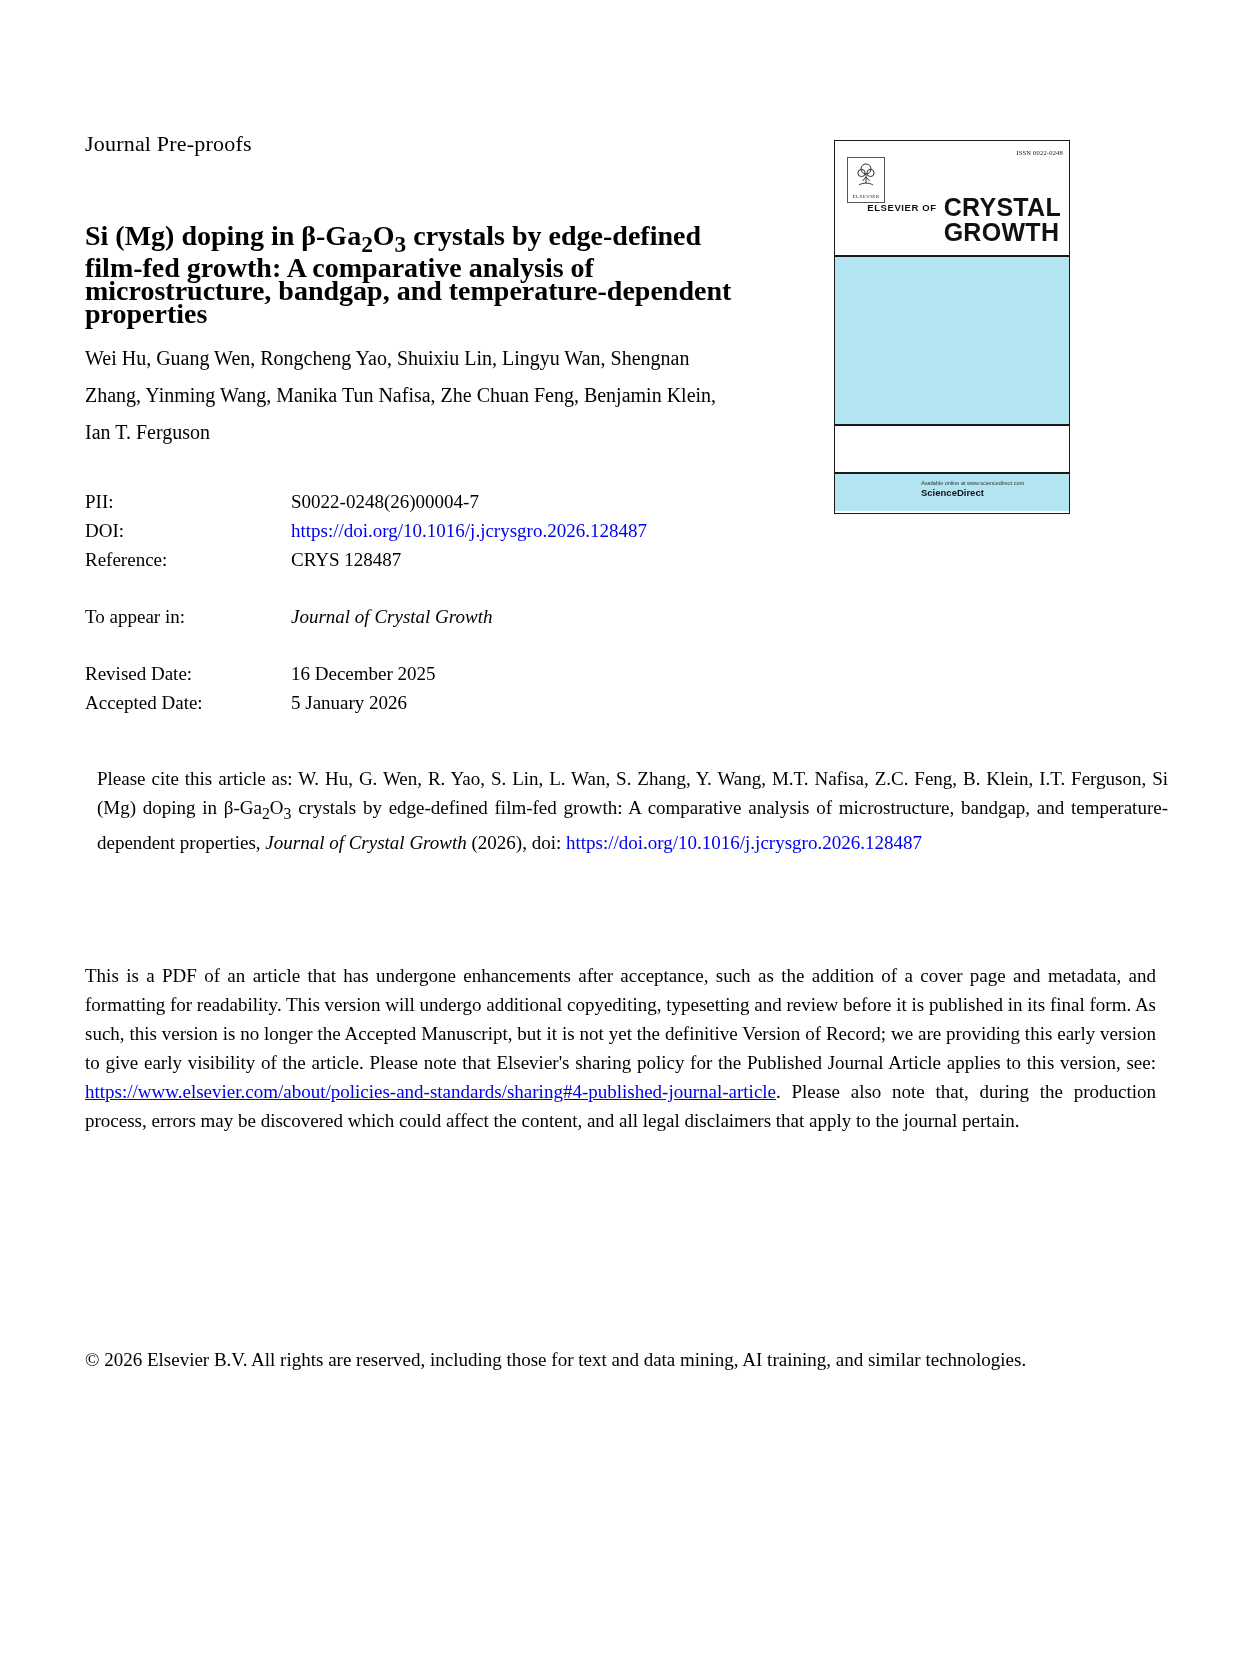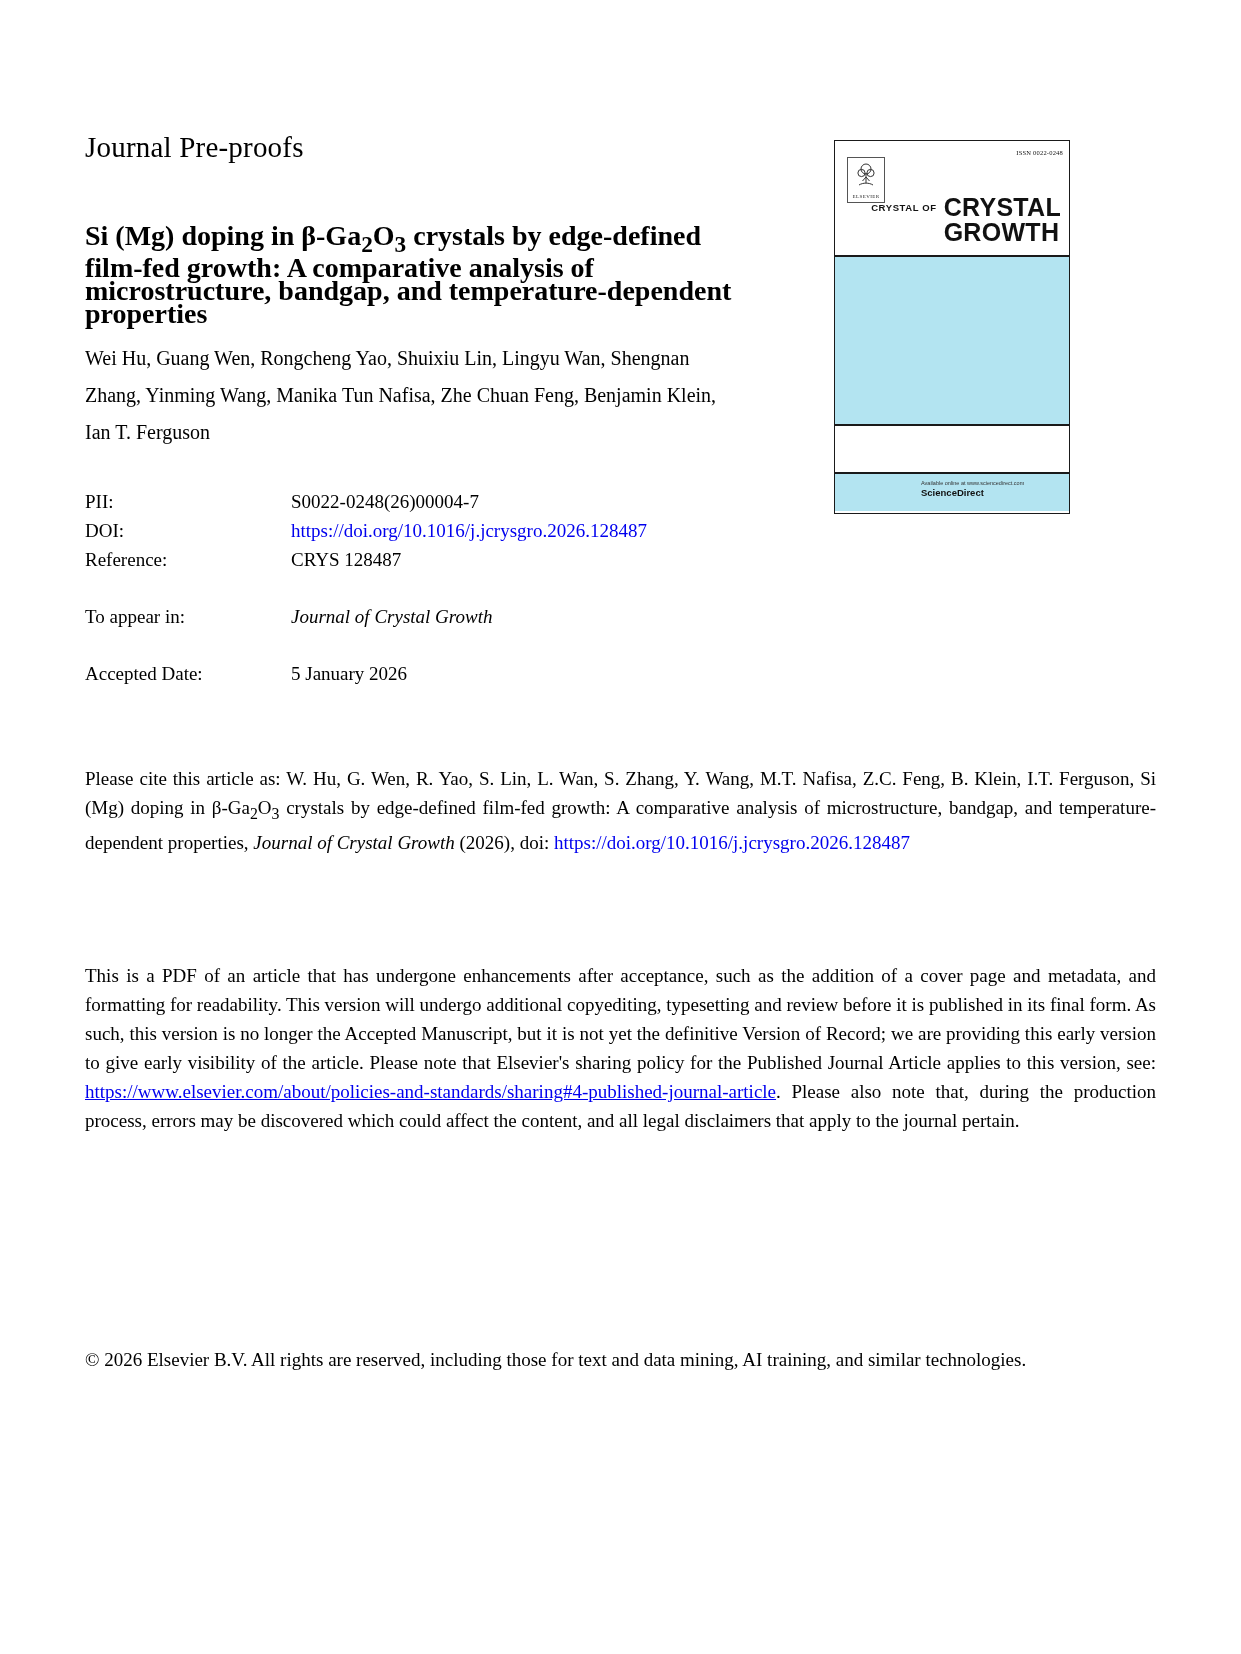--- a/index.html
+++ b/index.html
@@ -1,35 +1,35 @@
 <!DOCTYPE html>
 <html><head>
 <meta charset="utf-8">
 <style>
   html,body{margin:0;padding:0;background:#ffffff;}
   body{width:1241px;height:1654px;position:relative;font-family:"Liberation Serif",serif;color:#000;}
   .abs{position:absolute;}
 
-  .page-heading{left:85px;top:131px;font-size:29px;font-weight:400;letter-spacing:0.2px;}
+  .page-heading{left:85px;top:131px;font-size:22px;font-weight:400;letter-spacing:0.2px;}
 
   .article-title{left:85px;top:224px;width:665px;font-size:28px;line-height:23px;font-weight:bold;}
   .authors{left:85px;top:340px;width:648px;font-size:20px;line-height:37px;}
 
   .meta{left:85px;top:487px;font-size:19px;}
   .meta-row{display:flex;line-height:29px;}
   .meta-label{width:206px;flex:0 0 206px;}
   .meta-gap{height:28px;}
   .italic{font-style:italic;}
 
   a.link{color:#0100ee;cursor:pointer;}
   a.plain{text-decoration:none;}
   a.underline{text-decoration:underline;}
 
   .para{left:85px;width:1071px;font-size:19px;line-height:29px;text-align:justify;}
-  .cite-para{top:764px;}
+  .cite-para{top:764px;margin-left:12px;}
   .disclaimer-para{top:961px;}
   .copyright-para{top:1345px;text-align:left;}
 
   
   .cover{left:834px;top:140px;width:236px;height:374px;border:1px solid #1a1a1a;background:#fff;box-sizing:border-box;}
   .cover-header{position:relative;height:114px;border-bottom:2px solid #1a1a1a;background:#fff;}
   .elsevier-box{position:absolute;left:12px;top:16px;width:38px;height:46px;border:1px solid #555;
     display:flex;flex-direction:column;align-items:center;justify-content:flex-end;padding-bottom:2px;box-sizing:border-box;}
   .elsevier-label{font-size:5px;letter-spacing:0.4px;line-height:6px;color:#222;}
   .cover-issn{position:absolute;top:8px;right:6px;font-size:6.5px;letter-spacing:0.2px;color:#111;}
@@ -59,21 +59,21 @@
             <circle cx="15.5" cy="11" r="3.6"></circle>
             <path d="M11 11 L11 21 M11 15 L7.5 19 M11 15 L14.5 19"></path>
             <path d="M4 23 C8 20.5 14 20.5 18 23"></path>
           </g>
         </svg>
       </span>
       <span class="elsevier-label">ELSEVIER</span>
     </div>
     <div class="cover-issn">ISSN 0022-0248</div>
     <div class="journal-line">
-      <span class="journal-of">CRYSTAL OF</span>
+      <span class="journal-of">ELSEVIER OF</span>
       <span class="journal-name"><span>CRYSTAL</span><br><span>GROWTH</span></span>
     </div>
   </div>
   <div class="cover-cyan-main" style="background: rgb(179, 228, 241);"></div>
   <div class="cover-white-box"></div>
   <div class="cover-cyan-strip" style="background: rgb(179, 228, 241);">
     <div class="sd-block">
       <div class="available-online">Available online at www.sciencedirect.com</div>
       <div class="sciencedirect">ScienceDirect</div>
     </div>
@@ -99,20 +99,24 @@
     <span class="meta-label">Reference:</span>
     <span>CRYS 128487</span>
   </div>
   <div class="meta-gap"></div>
   <div class="meta-row">
     <span class="meta-label">To appear in:</span>
     <span class="italic">Journal of Crystal Growth</span>
   </div>
   <div class="meta-gap"></div>
   <div class="meta-row">
+    <span class="meta-label">Revised Date:</span>
+    <span>16 December 2025</span>
+  </div>
+  <div class="meta-row">
     <span class="meta-label">Accepted Date:</span>
     <span>5 January 2026</span>
   </div>
 </div>
 
 <div class="abs para cite-para">
   <span>Please cite this article as: W. Hu, G. Wen, R. Yao, S. Lin, L. Wan, S. Zhang, Y. Wang, M.T. Nafisa, Z.C. Feng, B. Klein, I.T. Ferguson, Si (Mg) doping in β-Ga</span><sub>2</sub><span>O</span><sub>3</sub><span> crystals by edge-defined film-fed growth: A comparative analysis of microstructure, bandgap, and temperature-dependent properties, </span><span class="italic">Journal of Crystal Growth</span><span> (2026), doi: </span><a class="link plain">https://doi.org/10.1016/j.jcrysgro.2026.128487</a>
 </div>
 
 <div class="abs para disclaimer-para">

